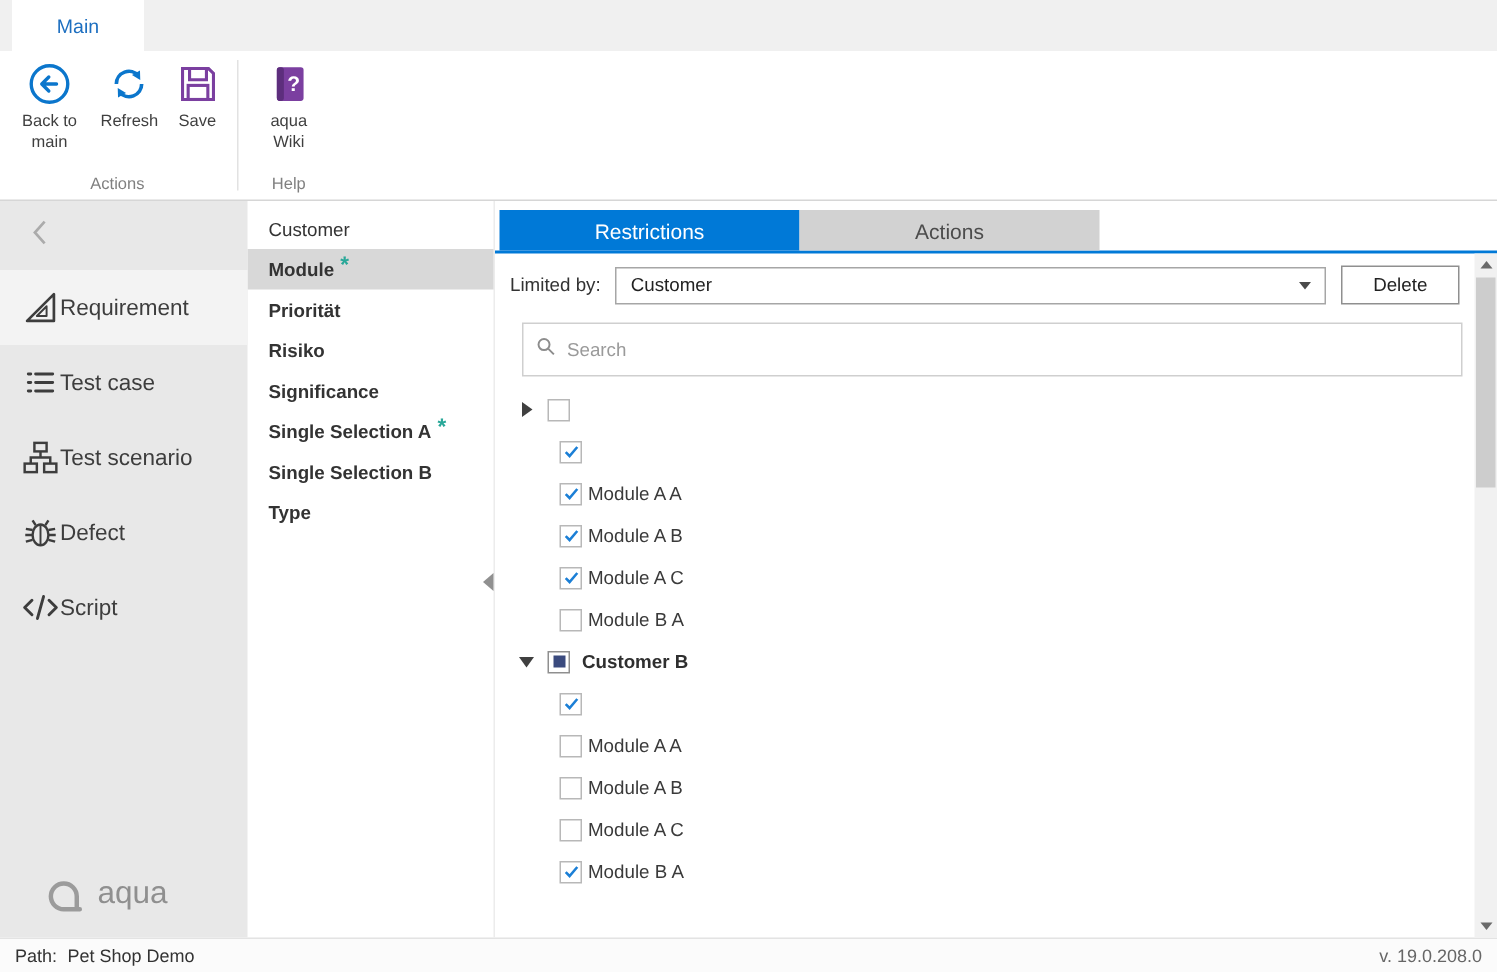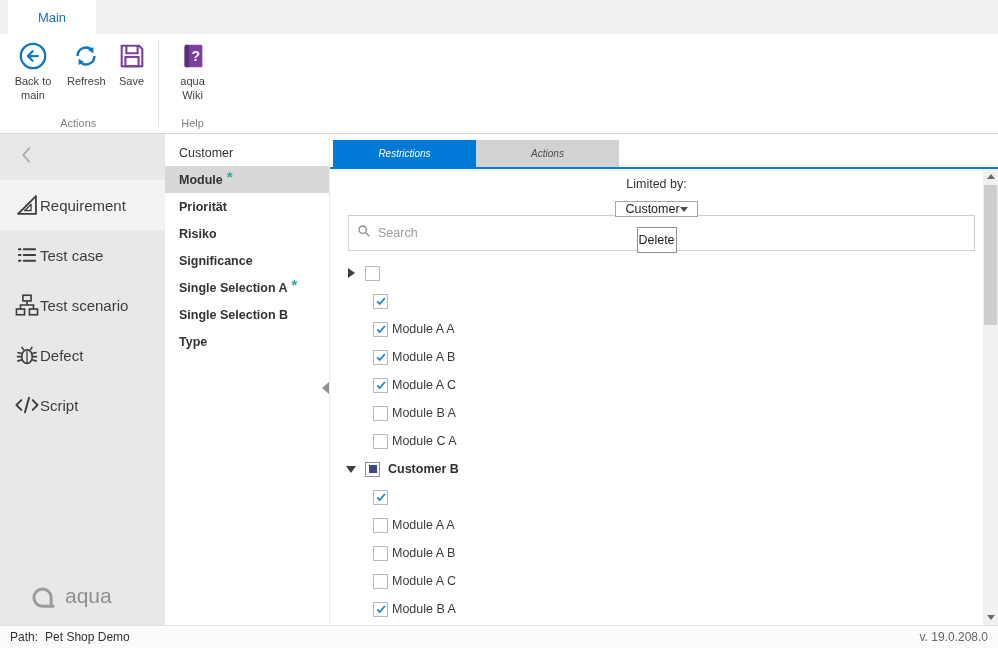--- a/index.html
+++ b/index.html
@@ -35,30 +35,30 @@
   .fields { width: 165px; flex: none; background: #fff; border-right: 1px solid #ececec; padding-top: 5px; }
   .field-item { height: 27px; display: flex; align-items: center; padding-left: 14px; font-size: 12.5px; color: #333; cursor: pointer; }
   .field-item.bold { font-weight: bold; }
   .field-item.selected { background: #d8d8d8; }
   .req-star { color: #2aa899; margin-left: 4px; font-weight: bold; font-size: 15px; position: relative; top: -3px; }
 
   .main { flex: 1; background: #fff; position: relative; overflow: hidden; }
 
   
   .tabs-row { display: flex; height: 29px; padding-top: 0; margin-top: 6px; border-bottom: 2px solid #0079d7; padding-left: 3px; }
-  .tab { width: 143px; display: flex; align-items: center; justify-content: center; font-size: 10px; cursor: pointer; font-style: italic; }
+  .tab { width: 200px; display: flex; align-items: center; justify-content: center; font-size: 14px; cursor: pointer; }
   .tab.active { background: #0079d7; color: #fff; }
   .tab.inactive { background: #d2d2d2; color: #4c4c4c; }
 
   
-  .limited-row { display: flex; align-items: center; margin: 8px 25px 0 10px; gap: 10px; height: 26px; flex-direction: column; }
+  .limited-row { display: flex; align-items: center; margin: 8px 25px 0 10px; gap: 10px; height: 26px; }
   .limited-label { font-size: 12.5px; color: #333; flex: none; }
   .dropdown { flex: 1; height: 25px; border: 1px solid #a6a6a6; background: #fff; display: flex; align-items: center; padding: 0 9px; font-size: 12.5px; color: #222; cursor: pointer; }
   .dd-caret { margin-left: auto; width: 0; height: 0; border-left: 4px solid transparent; border-right: 4px solid transparent; border-top: 5px solid #4a4a4a; }
-  .delete-btn { flex: none; width: 40px; height: 26px; border: 1px solid #8f8f8f; background: #fff; font-size: 12.5px; color: #222; font-family: "Liberation Sans", sans-serif; cursor: pointer; }
+  .delete-btn { flex: none; width: 79px; height: 26px; border: 1px solid #8f8f8f; background: #fff; font-size: 12.5px; color: #222; font-family: "Liberation Sans", sans-serif; cursor: pointer; }
 
   
   .search-row { margin: 12px 23px 0 18px; height: 36px; border: 1px solid #cfcfcf; display: flex; align-items: center; padding: 0 8px; gap: 7px; background: #fff; }
   .search-row svg { width: 14px; height: 14px; flex: none; }
   .search-row input { border: none; outline: none; flex: 1; font-size: 12.5px; color: #333; font-family: "Liberation Sans", sans-serif; background: transparent; }
   .search-row input::placeholder { color: #9a9a9a; }
 
   
   .tree { margin-top: 8px; }
   .tree-row { height: 28px; display: flex; align-items: center; font-size: 12.5px; color: #3a3a3a; cursor: pointer; }
@@ -312,24 +312,20 @@
               <svg viewBox="0 0 14 14">
                 <path d="M2.5 7.5l3 3 6-7" fill="none" stroke="#1b7fd6" stroke-width="2"></path>
               </svg>
             </span>
             <span class="tree-label child">Module A C</span>
           </div>
           <div class="tree-row indent-1">
             <span class="cb unchecked"></span>
             <span class="tree-label child">Module B A</span>
           </div>
-          <div class="tree-row indent-1">
-            <span class="cb unchecked"></span>
-            <span class="tree-label child">Module C A</span>
-          </div>
           <div class="tree-row indent-0">
             <span class="expander expanded"></span>
             <span class="cb partial">
               <span class="cb-inner"></span>
             </span>
             <span class="tree-label bold">Customer B</span>
           </div>
           <div class="tree-row indent-1">
             <span class="cb checked">
               <svg viewBox="0 0 14 14">

